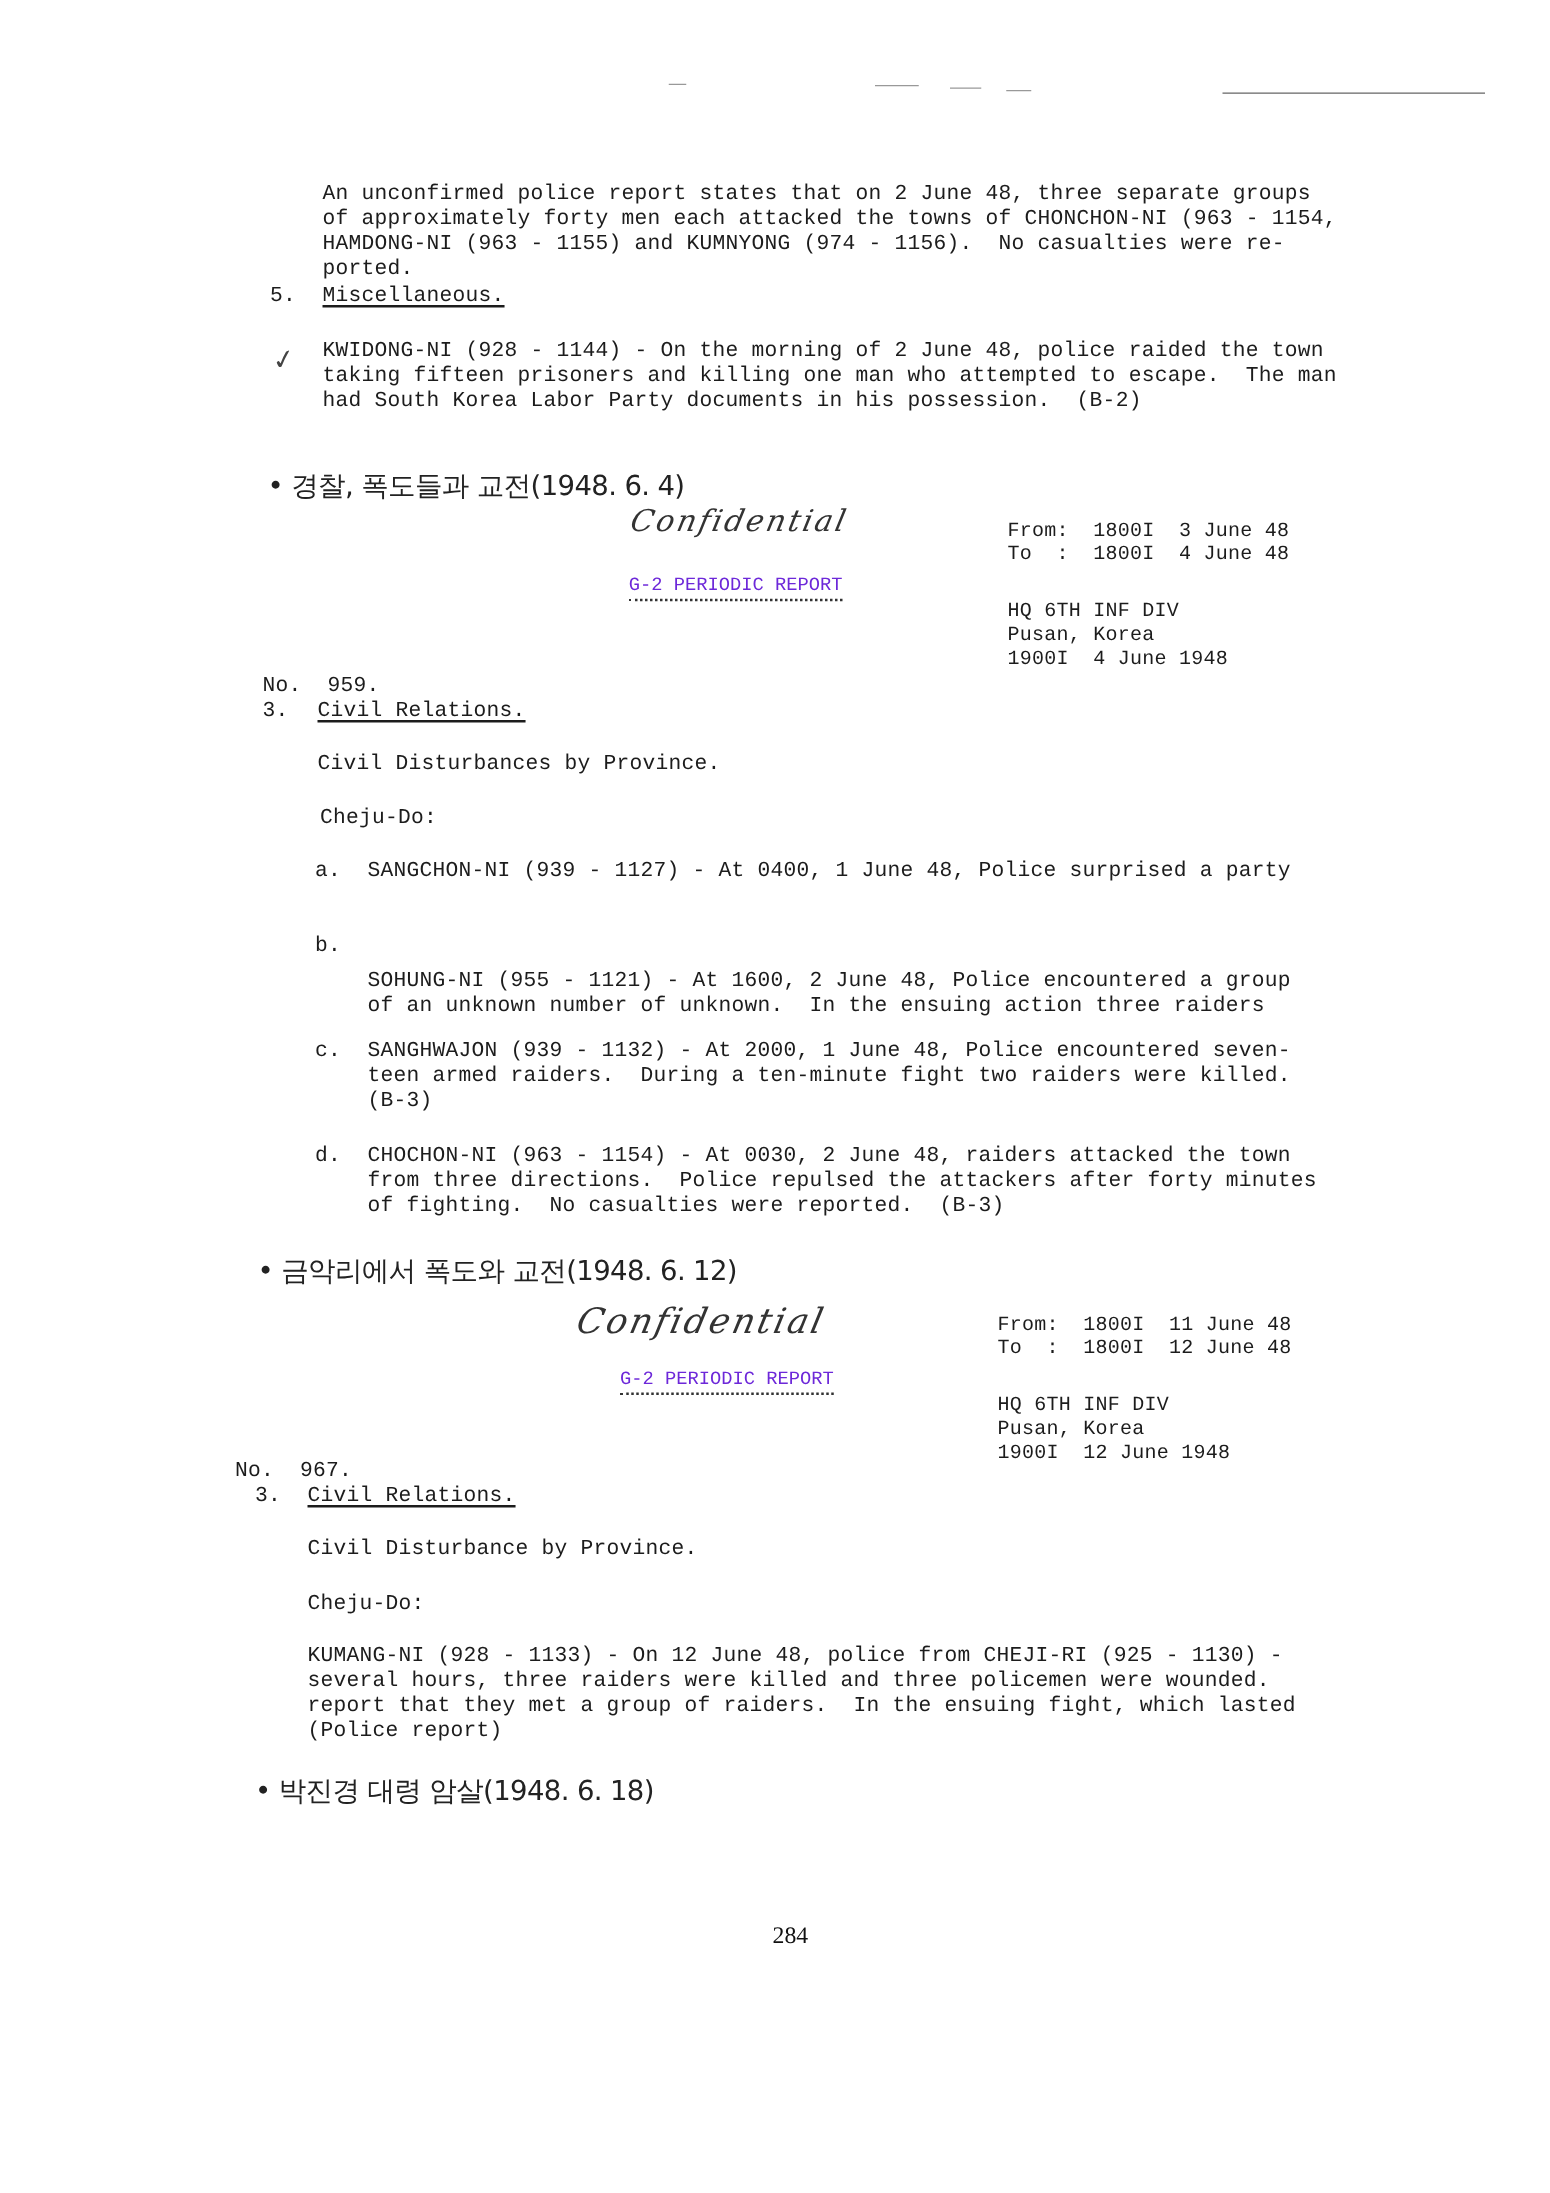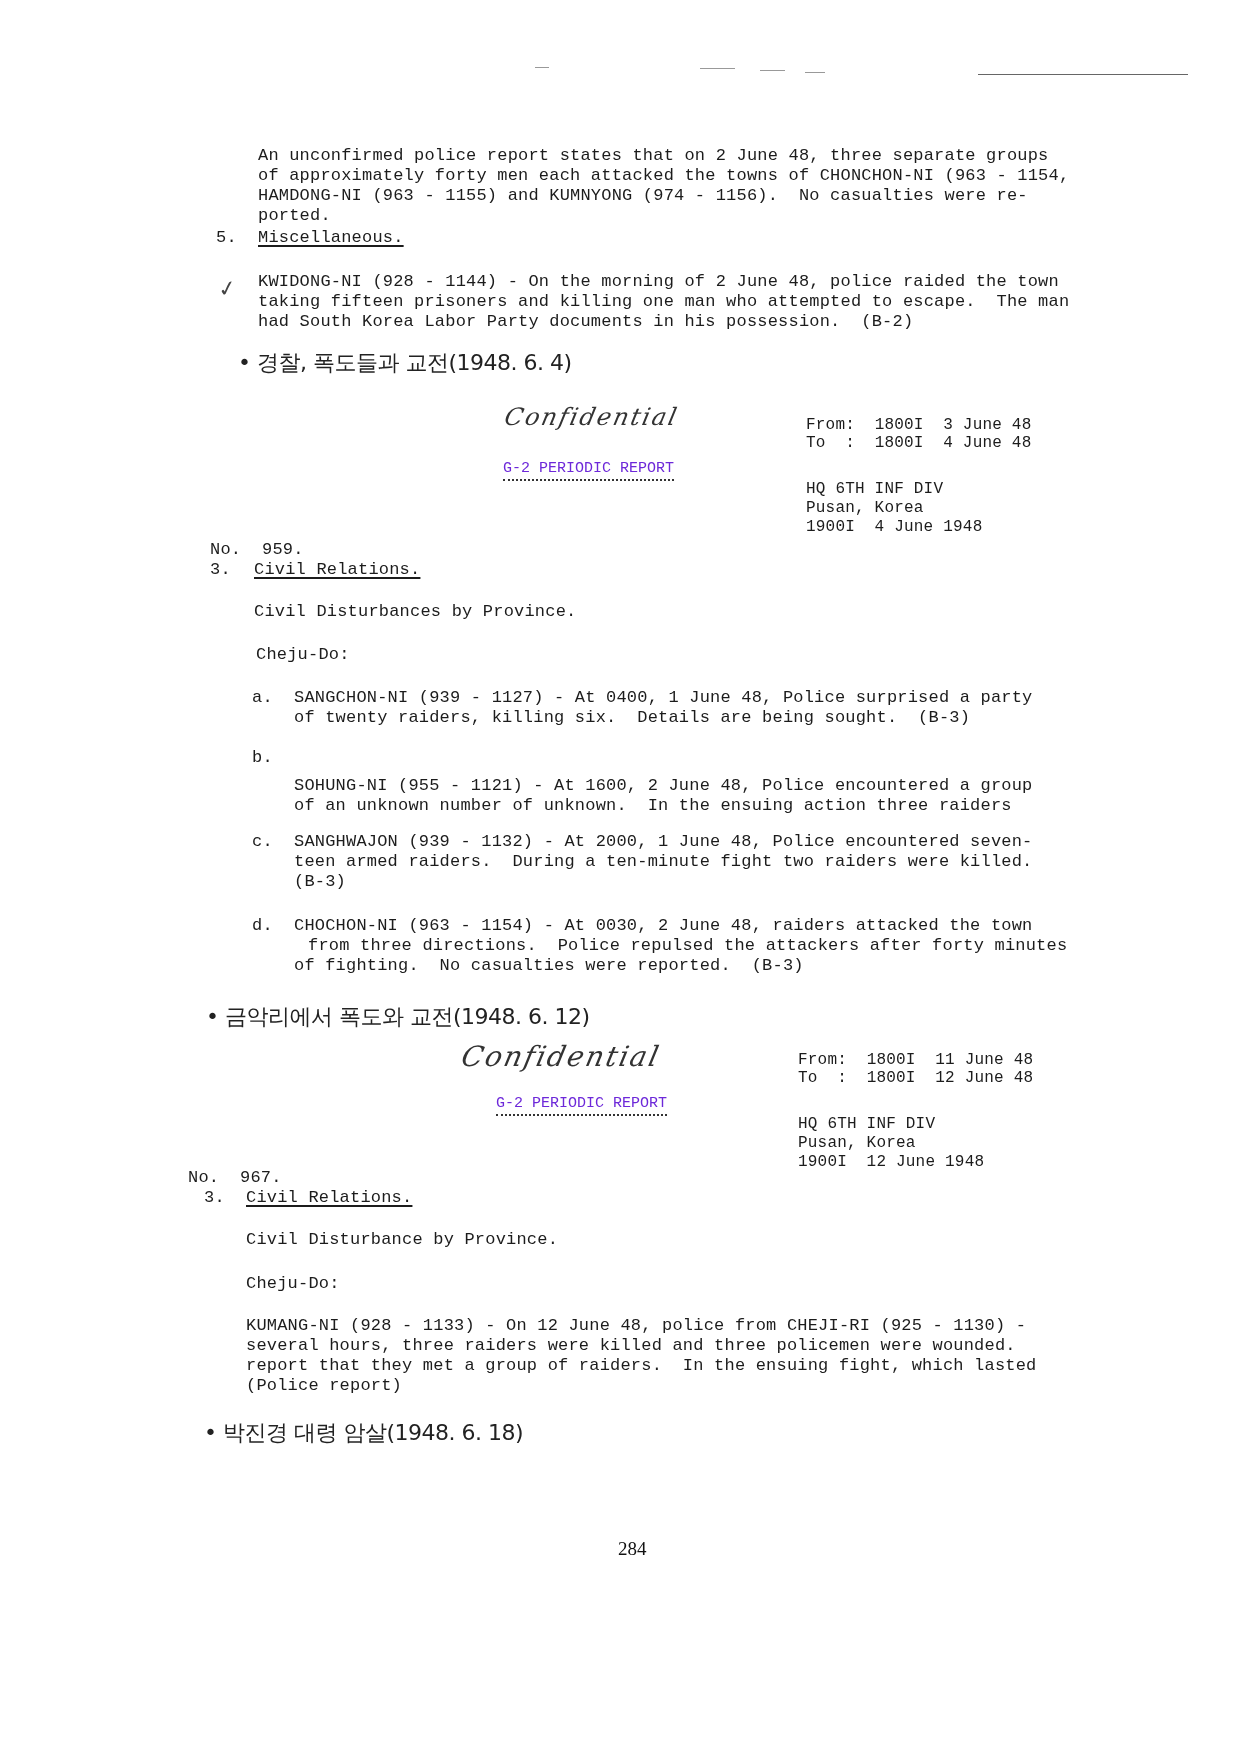--- a/index.html
+++ b/index.html
@@ -38,21 +38,21 @@
   <div class="blk mono ul" style="left:258px; top:228px;">Miscellaneous.</div>
 
   <div class="mark" style="left:218px; top:276px; font-size:22px; transform:rotate(-10deg);">✓</div>
 
   <div class="para mono" style="left:258px; top:272px;">
     <div class="blk" style="position:static;">KWIDONG-NI (928 - 1144) - On the morning of 2 June 48, police raided the town</div>
     <div class="blk" style="position:static;">taking fifteen prisoners and killing one man who attempted to escape.  The man</div>
     <div class="blk" style="position:static;">had South Korea Labor Party documents in his possession.  (B-2)</div>
   </div>
 
-  <div class="kr" style="left:214px; top:348px;margin-left:24px;">• 경찰, 폭도들과 교전(1948. 6. 4)</div>
+  <div class="kr" style="left:214px; top:374px;">• 경찰, 폭도들과 교전(1948. 6. 4)</div>
 
   <div class="sig" style="left:505px; top:403px; font-size:24px;">Confidential</div>
   <div class="title" style="left:503px; top:460px;">G-2 PERIODIC REPORT</div>
 
   <div class="para mono" style="left:806px; top:416px; font-size:16px; line-height:18px;">
     <div><span>From:</span>&nbsp;&nbsp;<span style="white-space:pre;">1800I  3 June 48</span></div>
     <div><span style="white-space:pre;">To  :</span>&nbsp;&nbsp;<span style="white-space:pre;">1800I  4 June 48</span></div>
   </div>
 
   <div class="para mono" style="left:806px; top:480px; font-size:16px; line-height:19px;">
@@ -64,40 +64,39 @@
   <div class="blk mono" style="left:210px; top:540px;">No.  959.</div>
   <div class="blk mono" style="left:210px; top:560px;">3.</div>
   <div class="blk mono ul" style="left:254px; top:560px;">Civil Relations.</div>
 
   <div class="blk mono" style="left:254px; top:602px;">Civil Disturbances by Province.</div>
   <div class="blk mono" style="left:256px; top:645px;">Cheju-Do:</div>
 
   <div class="blk mono" style="left:252px; top:688px;">a.</div>
   <div class="para mono" style="left:294px; top:688px;">
     <div class="blk" style="position:static;">SANGCHON-NI (939 - 1127) - At 0400, 1 June 48, Police surprised a party</div>
-    <div class="blk" style="position:static;">of twenty raiders, killing six.  Details are being sought.  (B-3)</div>
   </div>
 
   <div class="blk mono" style="left:252px; top:748px;">b.</div>
   <div class="para mono" style="left:294px; top:776px;">
     <div class="blk" style="position:static;">SOHUNG-NI (955 - 1121) - At 1600, 2 June 48, Police encountered a group</div>
     <div class="blk" style="position:static;">of an unknown number of unknown.  In the ensuing action three raiders</div>
   </div>
 
   <div class="blk mono" style="left:252px; top:832px;">c.</div>
   <div class="para mono" style="left:294px; top:832px;">
     <div class="blk" style="position:static;">SANGHWAJON (939 - 1132) - At 2000, 1 June 48, Police encountered seven-</div>
     <div class="blk" style="position:static;">teen armed raiders.  During a ten-minute fight two raiders were killed.</div>
     <div class="blk" style="position:static;">(B-3)</div>
   </div>
 
   <div class="blk mono" style="left:252px; top:916px;">d.</div>
   <div class="para mono" style="left:294px; top:916px;">
     <div class="blk" style="position:static;">CHOCHON-NI (963 - 1154) - At 0030, 2 June 48, raiders attacked the town</div>
-    <div class="blk" style="position:static;margin-left:14px;">from three directions.  Police repulsed the attackers after forty minutes</div>
+    <div class="blk" style="position:static;">from three directions.  Police repulsed the attackers after forty minutes</div>
     <div class="blk" style="position:static;">of fighting.  No casualties were reported.  (B-3)</div>
   </div>
 
   <div class="kr" style="left:206px; top:1002px;">• 금악리에서 폭도와 교전(1948. 6. 12)</div>
 
   <div class="sig" style="left:462px; top:1040px;">Confidential</div>
   <div class="title" style="left:496px; top:1095px;">G-2 PERIODIC REPORT</div>
 
   <div class="para mono" style="left:798px; top:1051px; font-size:16px; line-height:18px;">
     <div><span>From:</span>&nbsp;&nbsp;<span style="white-space:pre;">1800I  11 June 48</span></div>

